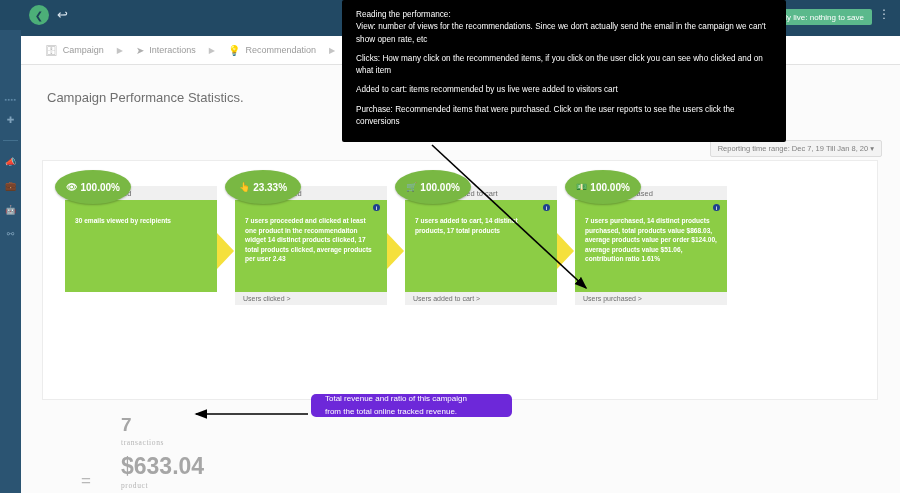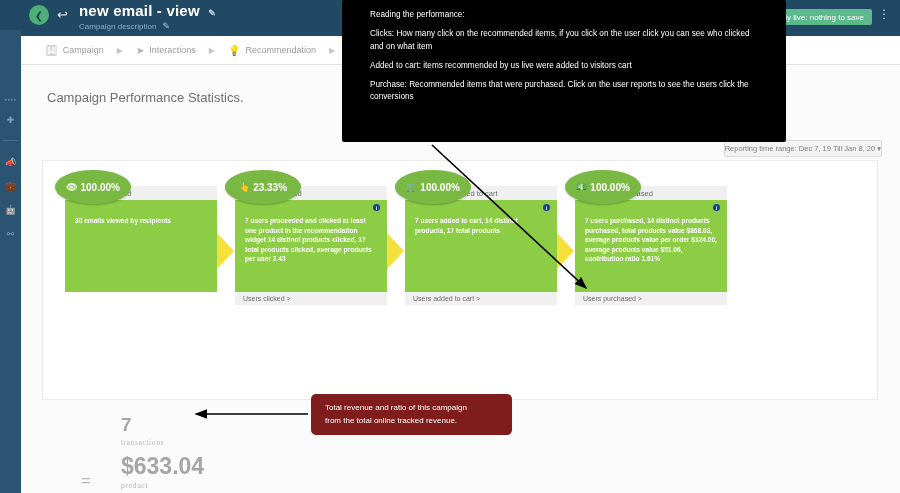--- a/index.html
+++ b/index.html
@@ -62,21 +62,21 @@
     position: absolute; left: 21px; top: 65px; width: 879px; height: 428px;
     background: #fbfbfb;
   }
   .page-title {
     position: absolute; left: 26px; top: 25px;
     font-size: 13px; color: #6f6f6f; text-align: center;
   }
   .daterange {
     position: absolute; right: 18px; top: 75px;
     background: #f3f3f3; border: 1px solid #dcdcdc; border-radius: 2px;
-    font-size: 7.5px; color: #808080; padding: 3px 0;
+    font-size: 7.5px; color: #808080; padding: 3px 7px;
   }
 
   
   .panel {
     position: absolute; left: 21px; top: 95px; width: 836px; height: 240px;
     background: #ffffff; border: 1px solid #ececec;
   }
   .cards { position: relative; width: 100%; height: 100%; }
   .card { position: absolute; top: 25px; width: 152px; }
   .card-hd {
@@ -115,27 +115,27 @@
   
   .totals { position: absolute; left: 55px; top: 350px; }
   .eq { position: absolute; left: 5px; top: 56px; font-size: 17px; color: #b8b8b8; }
   .t-big { font-size: 19px; color: #a6a6a6; font-weight: bold; line-height: 1.05; }
   .t-big.money { font-size: 23px; }
   .t-lbl { font-size: 7.5px; color: #b5b5b5; letter-spacing: .6px; margin: 3px 0 7px; font-family: Liberation Serif, serif; }
 
   
   .tip-top {
     position: absolute; left: 342px; top: 0; width: 444px; height: 142px;
-    background: #000000; color: #ffffff; padding: 9px 28px;
+    background: #000000; color: #ffffff; padding: 9px 14px;
     font-size: 8.2px; line-height: 1.5; border-radius: 2px; z-index: 30;
   }
   .tip-top .blank { height: 7px; }
   .tip-box {
-    position: absolute; left: 311px; top: 394px; width: 201px; height: 41px;
-    background: #7f1d1d; color: #ffffff; border-radius: 5px;
+    position: absolute; left: 311px; top: 394px; width: 201px; height: 23px;
+    background: #6d28d9; color: #ffffff; border-radius: 5px;
     display: flex; flex-direction: column; justify-content: center;
     padding-left: 14px; font-size: 8px; line-height: 1.55; z-index: 30;
   }
   .arrows { position: absolute; left: 0; top: 0; width: 900px; height: 493px; z-index: 29; pointer-events: none; }
 </style>
 </head>
 <body>
 
 <div id="app">
 
@@ -148,30 +148,20 @@
       <div class="rail-ic">📣</div>
       <div class="rail-ic">💼</div>
       <div class="rail-ic">🤖</div>
       <div class="rail-ic">⚯</div>
     </div>
   </div>
 
   <div class="topbar">
     <div class="back-circle">❮</div>
     <div class="undo-ic">↩</div>
-    <div class="title-wrap">
-      <div class="camp-title">
-        <span>new email - view</span>
-        <span class="pencil">✎</span>
-      </div>
-      <div class="camp-desc">
-        <span>Campaign description</span>
-        <span class="pencil">✎</span>
-      </div>
-    </div>
     <div class="live-pill">currently live: nothing to save</div>
     <div class="kebab">⋮</div>
   </div>
 
   <div class="crumbbar">
     <div class="crumb">
       <span class="cic">🗄</span>
       <span>Campaign</span>
     </div>
     <span class="crumb-arrow">▶</span>
@@ -291,20 +281,21 @@
       <marker id="ah" markerWidth="9" markerHeight="9" refX="7" refY="3" orient="auto">
         <path d="M0,0 L8,3 L0,6 z" fill="#000"></path>
       </marker>
     </defs>
     <line x1="432" y1="145" x2="586" y2="288" stroke="#000" stroke-width="1.6" marker-end="url(#ah)"></line>
     <line x1="308" y1="414" x2="196" y2="414" stroke="#000" stroke-width="1.6" marker-end="url(#ah)"></line>
   </svg>
 
   <div class="tip-top">
     <div>Reading the performance:</div>
+    <div>View: number of views for the recommendations. Since we don't actually send the email in the campaign we can't show open rate, etc</div>
     <div class="blank"></div>
     <div>Clicks: How many click on the recommended items, if you click on the user click you can see who clicked and on what item</div>
     <div class="blank"></div>
     <div>Added to cart: items recommended by us live were added to visitors cart</div>
     <div class="blank"></div>
     <div>Purchase: Recommended items that were purchased. Click on the user reports to see the users click the conversions</div>
   </div>
 
   <div class="tip-box">
     <div>Total revenue and ratio of this campaign</div>

